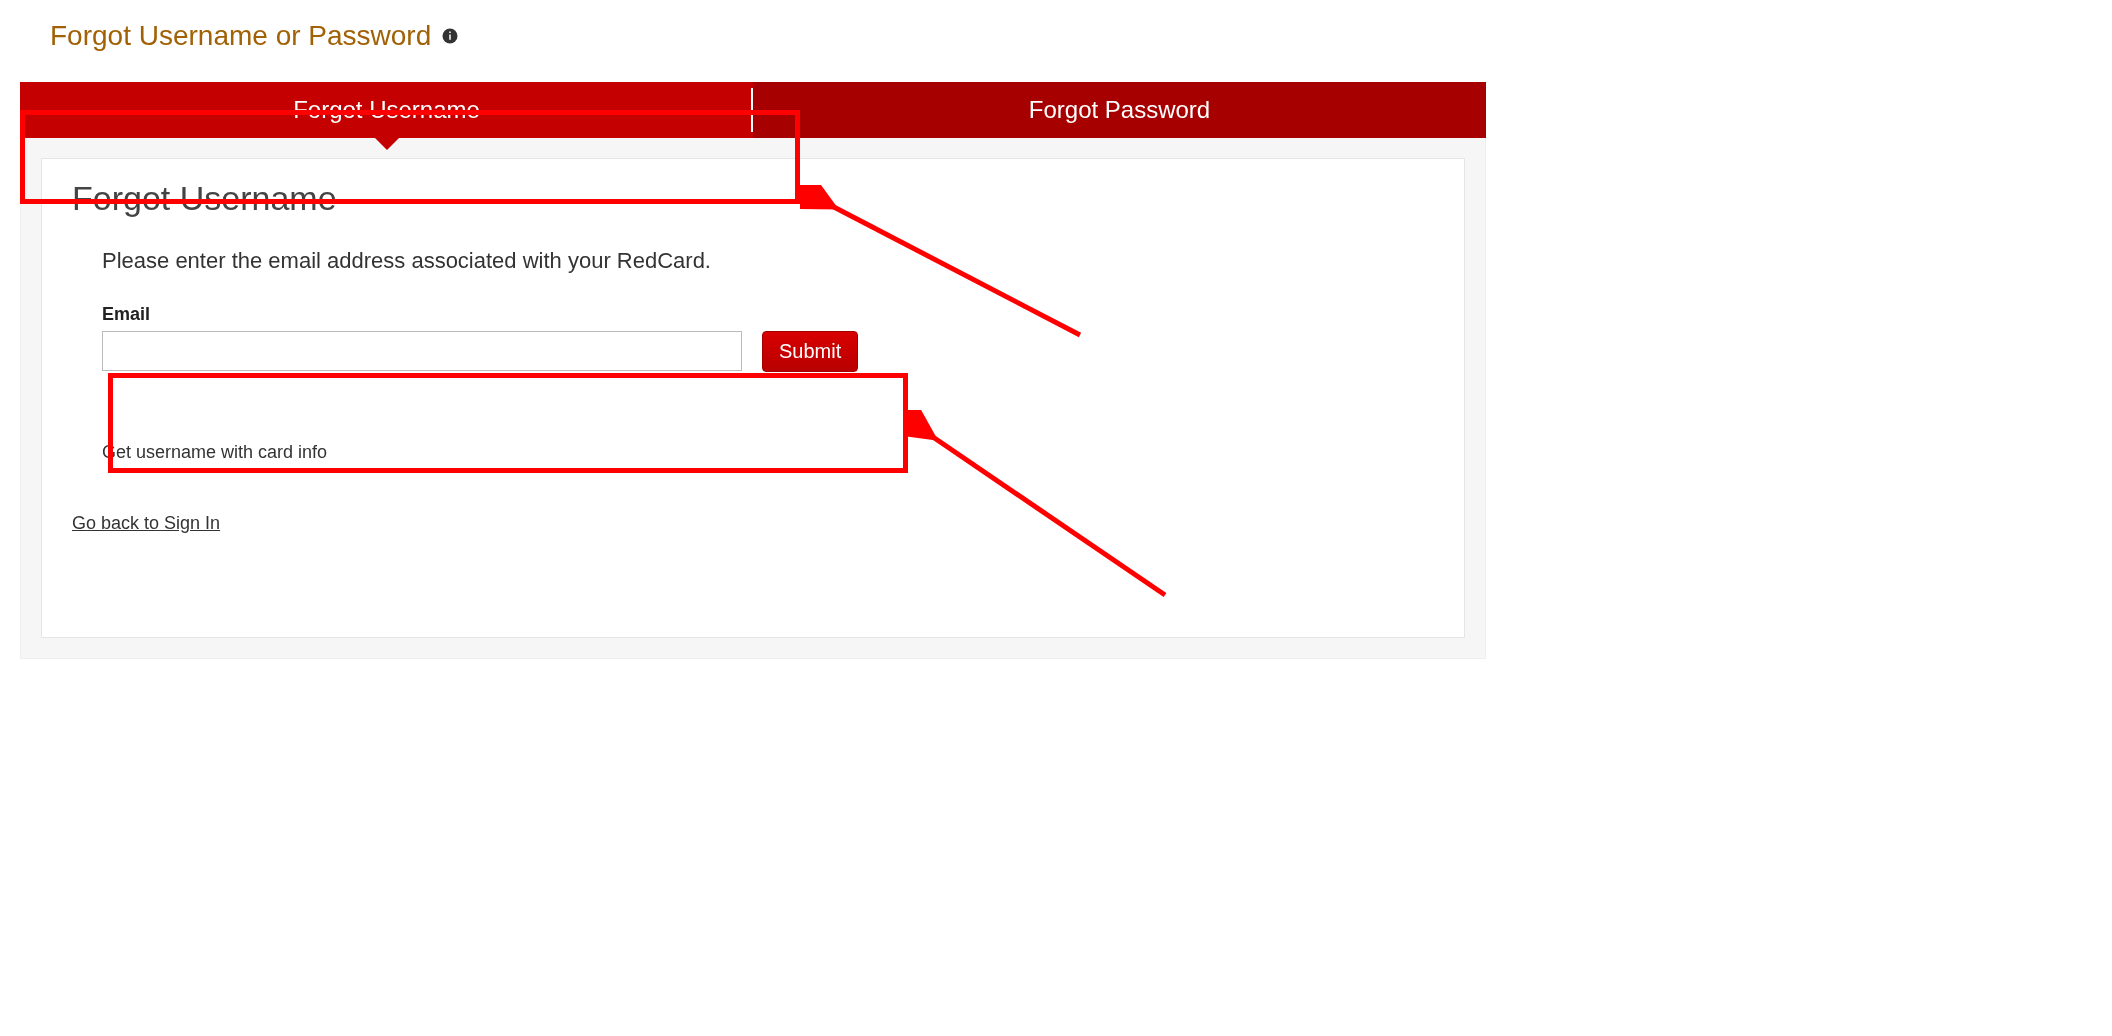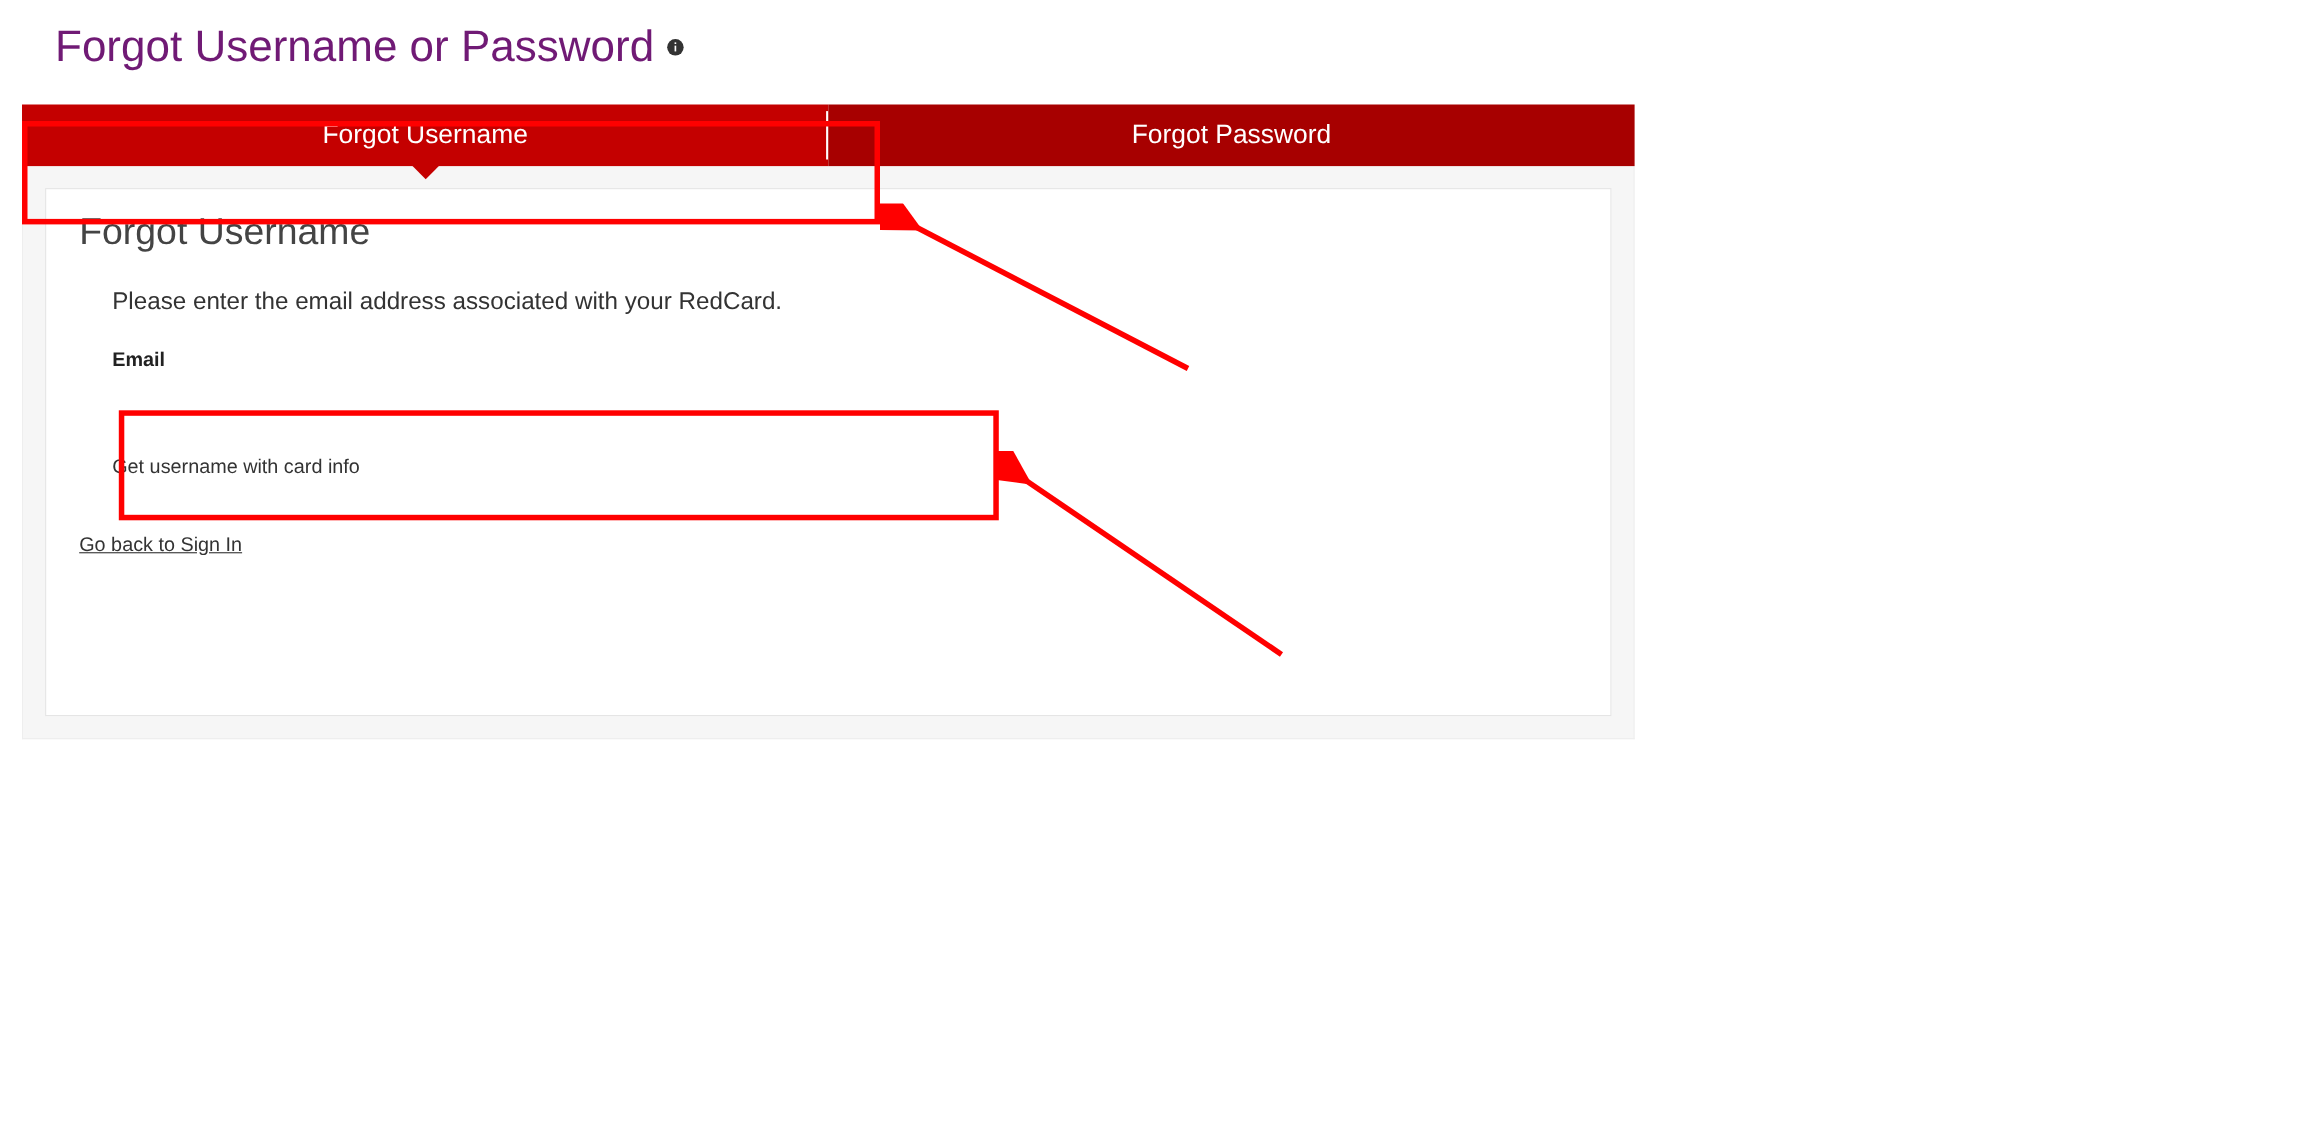--- a/index.html
+++ b/index.html
@@ -9,23 +9,23 @@
     font-family: "Helvetica Neue", Helvetica, Arial, sans-serif;
     color: #333;
     background: #fff;
   }
   .page {
     position: relative;
     width: 1536px;
     padding: 20px 50px 40px 20px;
   }
   .page-title {
-    font-size: 40px;
+    font-size: 28px;
     font-weight: 400;
-    color: #701a75;
+    color: #a16207;
     margin: 0 0 30px 30px;
     display: flex;
     align-items: center;
     gap: 10px;
   }
   .info-icon-wrap {
     display:inline-flex;
     align-items:center;
     justify-content:center;
     font-size:0;
@@ -174,20 +174,24 @@
     </div>
   </div>
 
   <div class="panel-wrap">
     <div class="panel">
       <h2>Forgot Username</h2>
       <p class="instruction">Please enter the email address associated with your RedCard.</p>
 
       <div class="form-row">
         <label>Email</label>
+        <div class="inline-form">
+          <input type="text" class="text-input" value="" style="">
+          <button class="submit-btn">Submit</button>
+        </div>
       </div>
 
       <a class="alt-link">Get username with card info</a>
       <br>
       <a class="back-link">Go back to Sign In</a>
     </div>
   </div>
 
   <div class="annot-box" style="left:20px; top:110px; width:780px; height:94px;"></div>
   <div class="annot-box" style="left:108px; top:373px; width:800px; height:100px;"></div>

